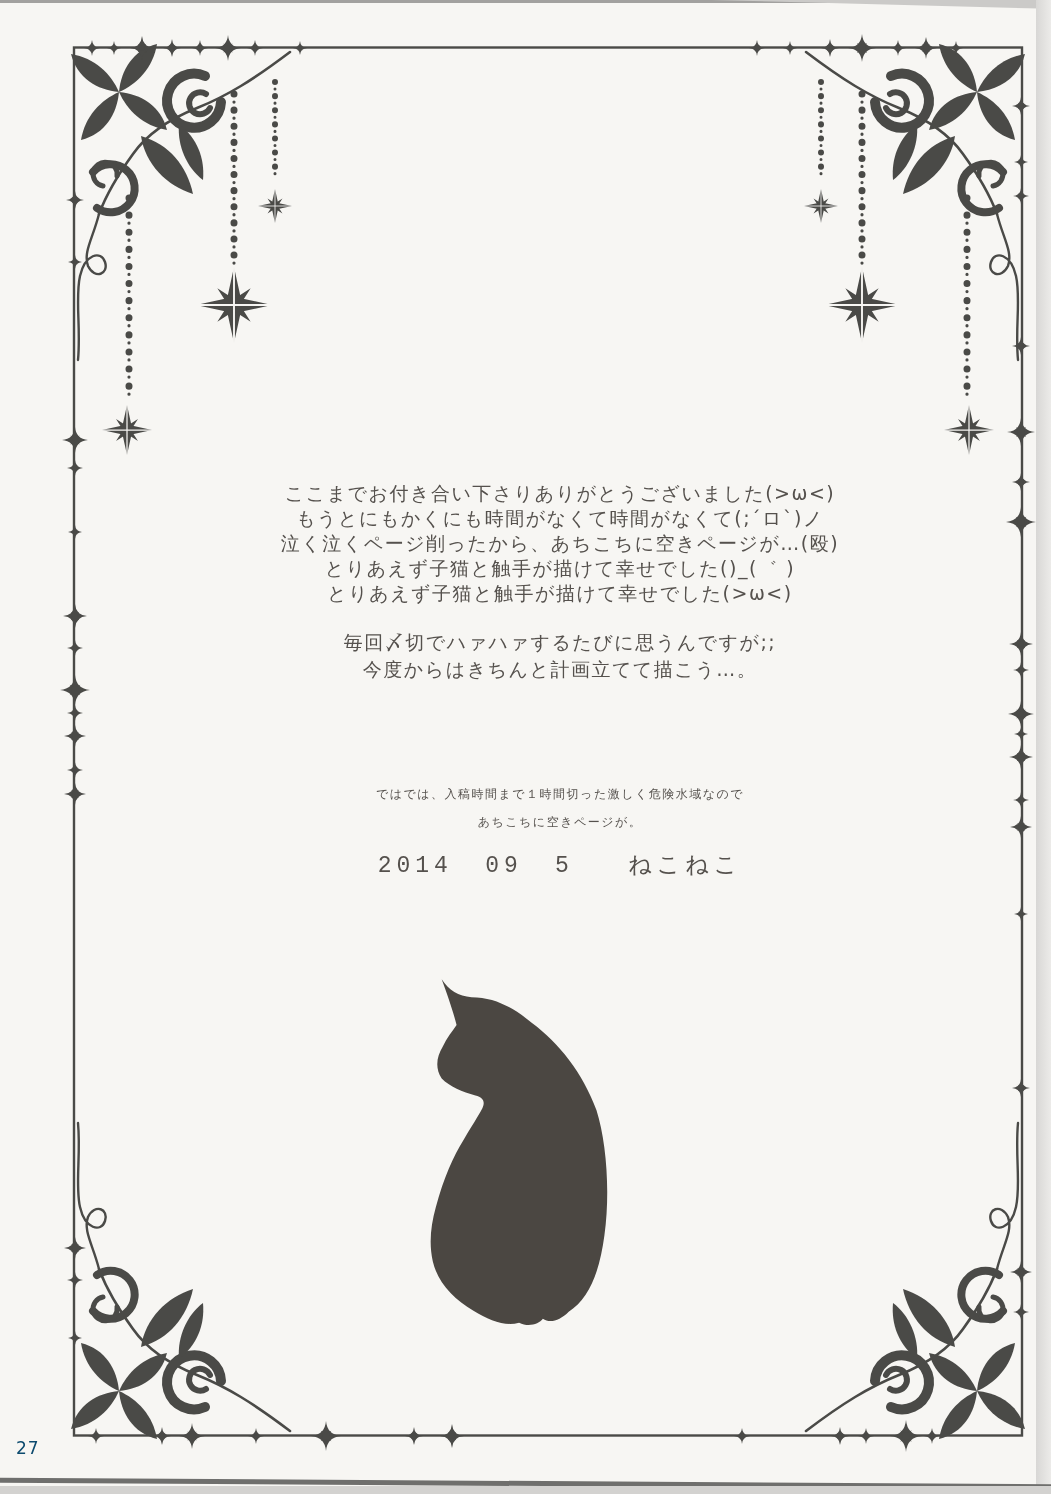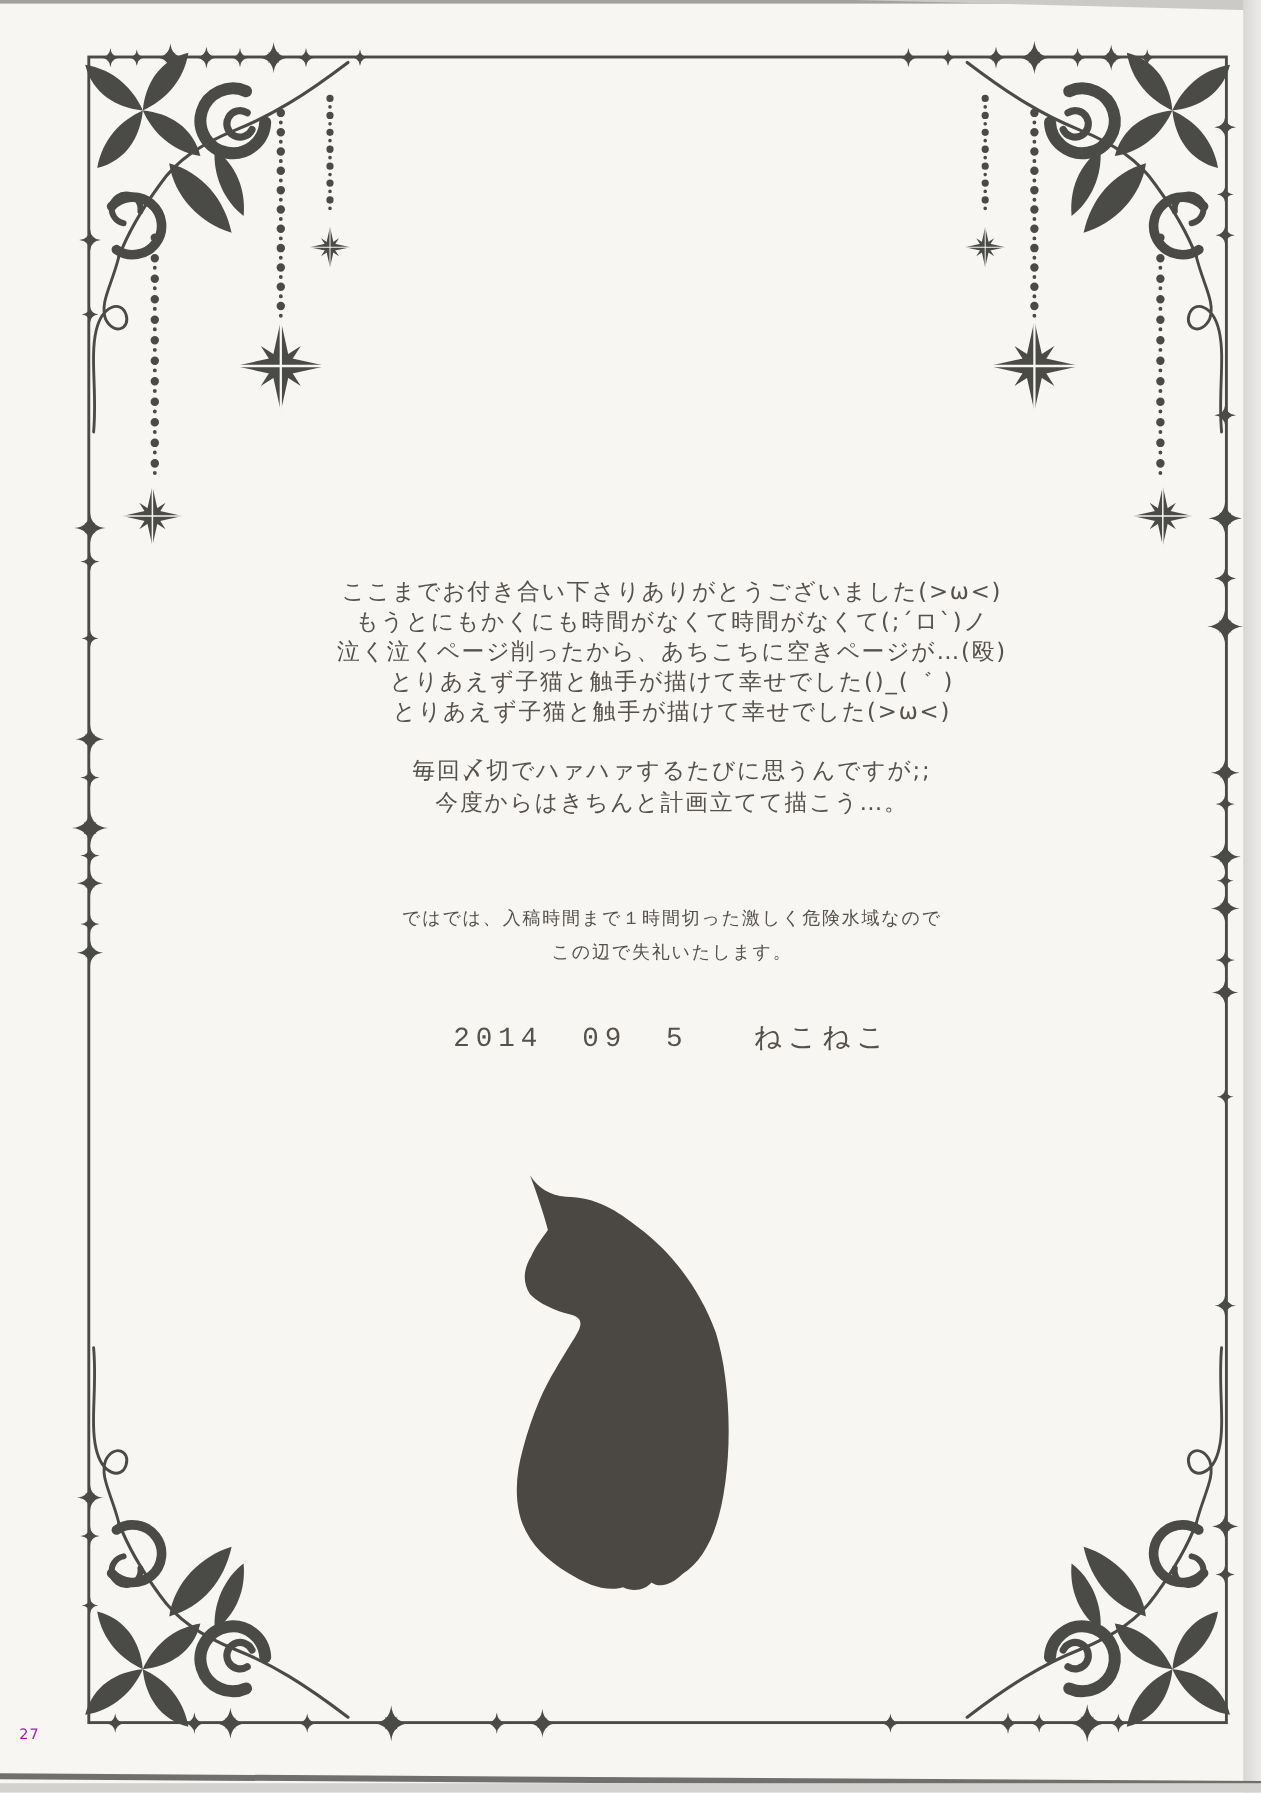--- a/index.html
+++ b/index.html
@@ -19,29 +19,29 @@
   .scan-bottom-line{position:absolute;left:-10px;bottom:8px;width:1080px;height:5px;background:#6f6f6d;transform:rotate(0.35deg);}
   .scan-bottom-fill{position:absolute;left:0;bottom:0;width:100%;height:8px;background:#d3d2d0;}
 
   .decor-overlay{position:absolute;left:0;top:0;width:1051px;height:1494px;}
 
   .text-layer{position:absolute;left:73px;top:0;width:950px;height:100%;}
   .jblock{position:absolute;width:100%;text-align:center;color:#55514d;padding-left:12px;}
   .jblock div{white-space:nowrap;}
   .para1{top:481px;font-size:19px;line-height:25px;letter-spacing:1.5px;}
   .para2{top:629px;font-size:19px;line-height:27px;letter-spacing:1.5px;}
-  .para3{top:751px;font-size:15px;line-height:28px;letter-spacing:1.5px;}
+  .para3{top:780px;font-size:12px;line-height:28px;letter-spacing:1.5px;}
   .colophon{top:849px;font-size:23px;letter-spacing:5px;}
   .colophon span{display:inline-block;font-family:Liberation Mono, monospace;}
   .colophon .gap-s{margin-right:20px;}
   .colophon .gap-l{margin-right:42px;}
 
   .cat{position:absolute;left:402px;top:963px;width:258px;height:378px;}
 
-  .page-number{position:absolute;left:16px;top:1438px;font-size:12px;color:#a21caf;letter-spacing:1px;text-align:right;}
+  .page-number{position:absolute;left:16px;top:1438px;font-size:17px;color:#0c4a6e;letter-spacing:1px;text-align:right;}
 </style>
 </head>
 <body>
 
 <div class="page">
 
   <div class="scan-top-line"></div>
   <div class="scan-top-sliver"></div>
   <div class="scan-right-strip"></div>
   <div class="scan-bottom-line"></div>
@@ -187,21 +187,21 @@
       <div>泣く泣くページ削ったから、あちこちに空きページが…(殴)</div>
       <div>とりあえず子猫と触手が描けて幸せでした()_(゛ )</div>
       <div>とりあえず子猫と触手が描けて幸せでした(&gt;ω&lt;)</div>
     </div>
     <div class="jblock para2">
       <div>毎回〆切でハァハァするたびに思うんですが;;</div>
       <div>今度からはきちんと計画立てて描こう…。</div>
     </div>
     <div class="jblock para3">
       <div>ではでは、入稿時間まで１時間切った激しく危険水域なので</div>
-      <div>この辺で失礼いたします。</div>
+      <div>あちこちに空きページが。</div>
     </div>
     <div class="jblock colophon">
       <span class="gap-s">2014</span>
       <span class="gap-s">09</span>
       <span class="gap-l">5</span>
       <span>ねこねこ</span>
     </div>
   </div>
 
   <svg class="cat" viewBox="0 0 260 380" aria-hidden="true">

